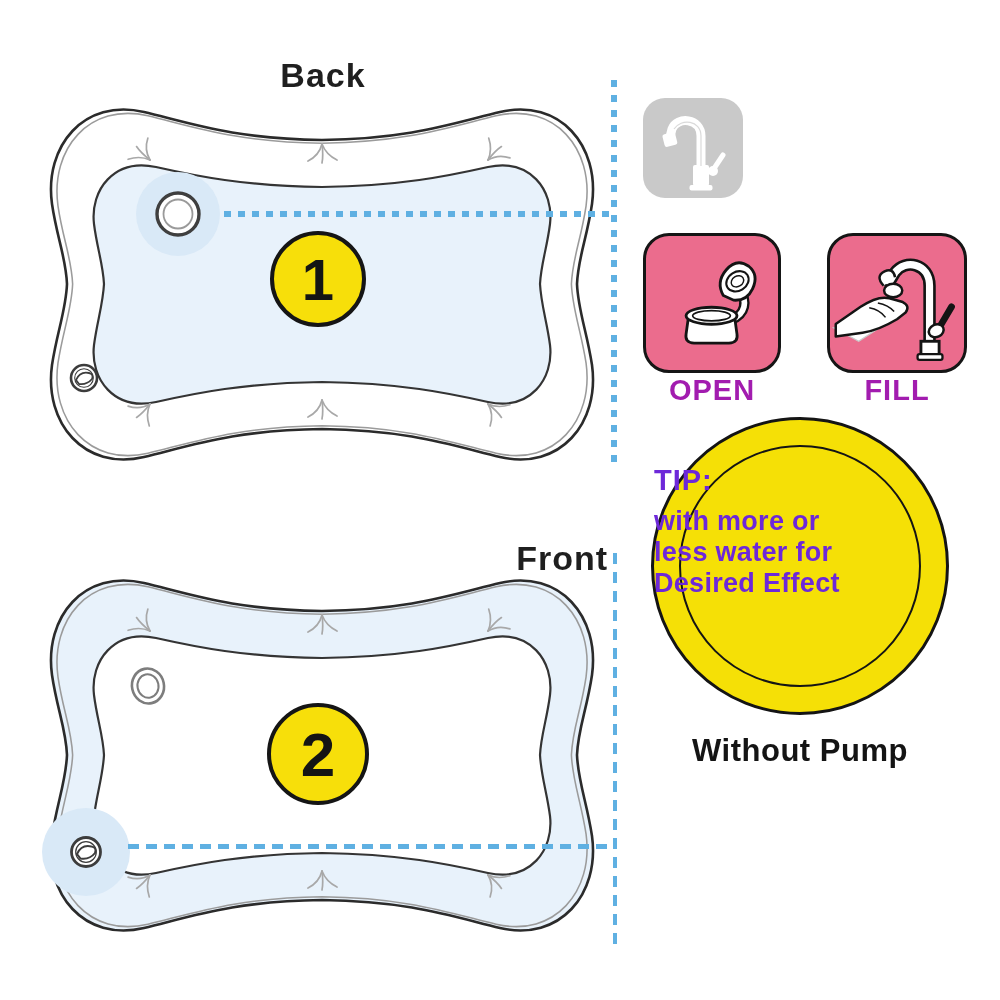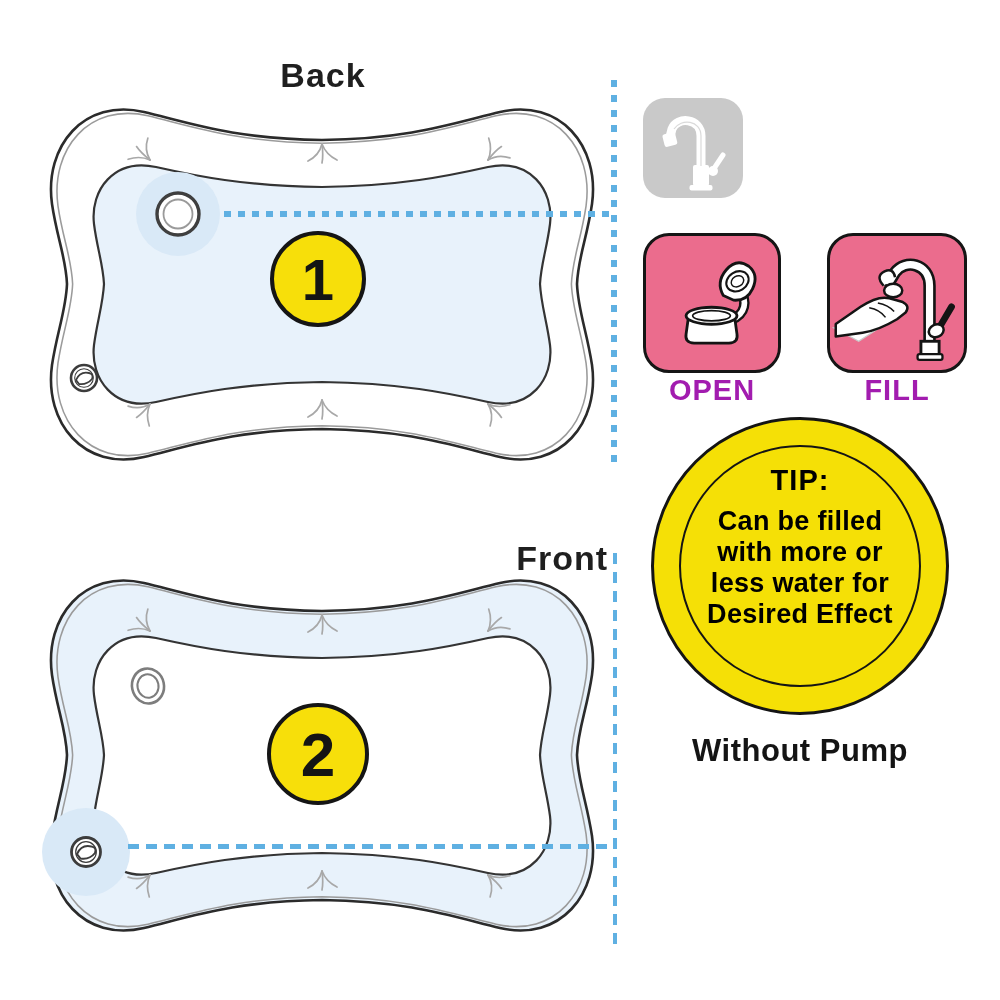--- a/index.html
+++ b/index.html
@@ -67,21 +67,21 @@
   
   .tip-circle{
     position:absolute;left:651px;top:417px;width:298px;height:298px;border-radius:50%;
     background:#f5e006;border:3px solid #141414;box-sizing:border-box;z-index:2;
   }
   .tip-inner-ring{
     position:absolute;left:25px;top:25px;right:25px;bottom:25px;
     border:2.5px solid #141414;border-radius:50%;
   }
   .tip-text{
-    position:absolute;left:0;top:44px;width:100%;text-align:center;color:#000000;
+    position:absolute;left:0;top:44px;width:100%;color:#6d28d9;
   }
   .tip-heading{font-size:29px;font-weight:bold;margin-bottom:9px;letter-spacing:1px;}
   .tip-line{font-size:27px;font-weight:bold;line-height:31px;letter-spacing:0.3px;}
   
   .inflate-note{
     position:absolute;left:650px;top:728px;width:300px;text-align:center;
     font-size:31px;font-weight:bold;color:#141414;line-height:45px;letter-spacing:0.5px;
   }
   svg{display:block;}
 </style>
@@ -264,21 +264,20 @@
       <path d="M 114 96 L 127 74" stroke="#141414" stroke-width="7" stroke-linecap="round"></path>
       <ellipse cx="111" cy="99" rx="8" ry="6.5" transform="rotate(-25 111 99)" fill="#ffffff" stroke="#141414" stroke-width="2.6"></ellipse>
     </svg>
   </div>
   <div class="step-label fill-label">FILL</div>
 
   <div class="tip-circle">
     <div class="tip-inner-ring"></div>
     <div class="tip-text">
       <div class="tip-heading">TIP:</div>
-      <div class="tip-line">Can be filled</div>
       <div class="tip-line">with more or</div>
       <div class="tip-line">less water for</div>
       <div class="tip-line">Desired Effect</div>
     </div>
   </div>
 
   <div class="inflate-note">
     <div>Without Pump</div>
   </div>
 

